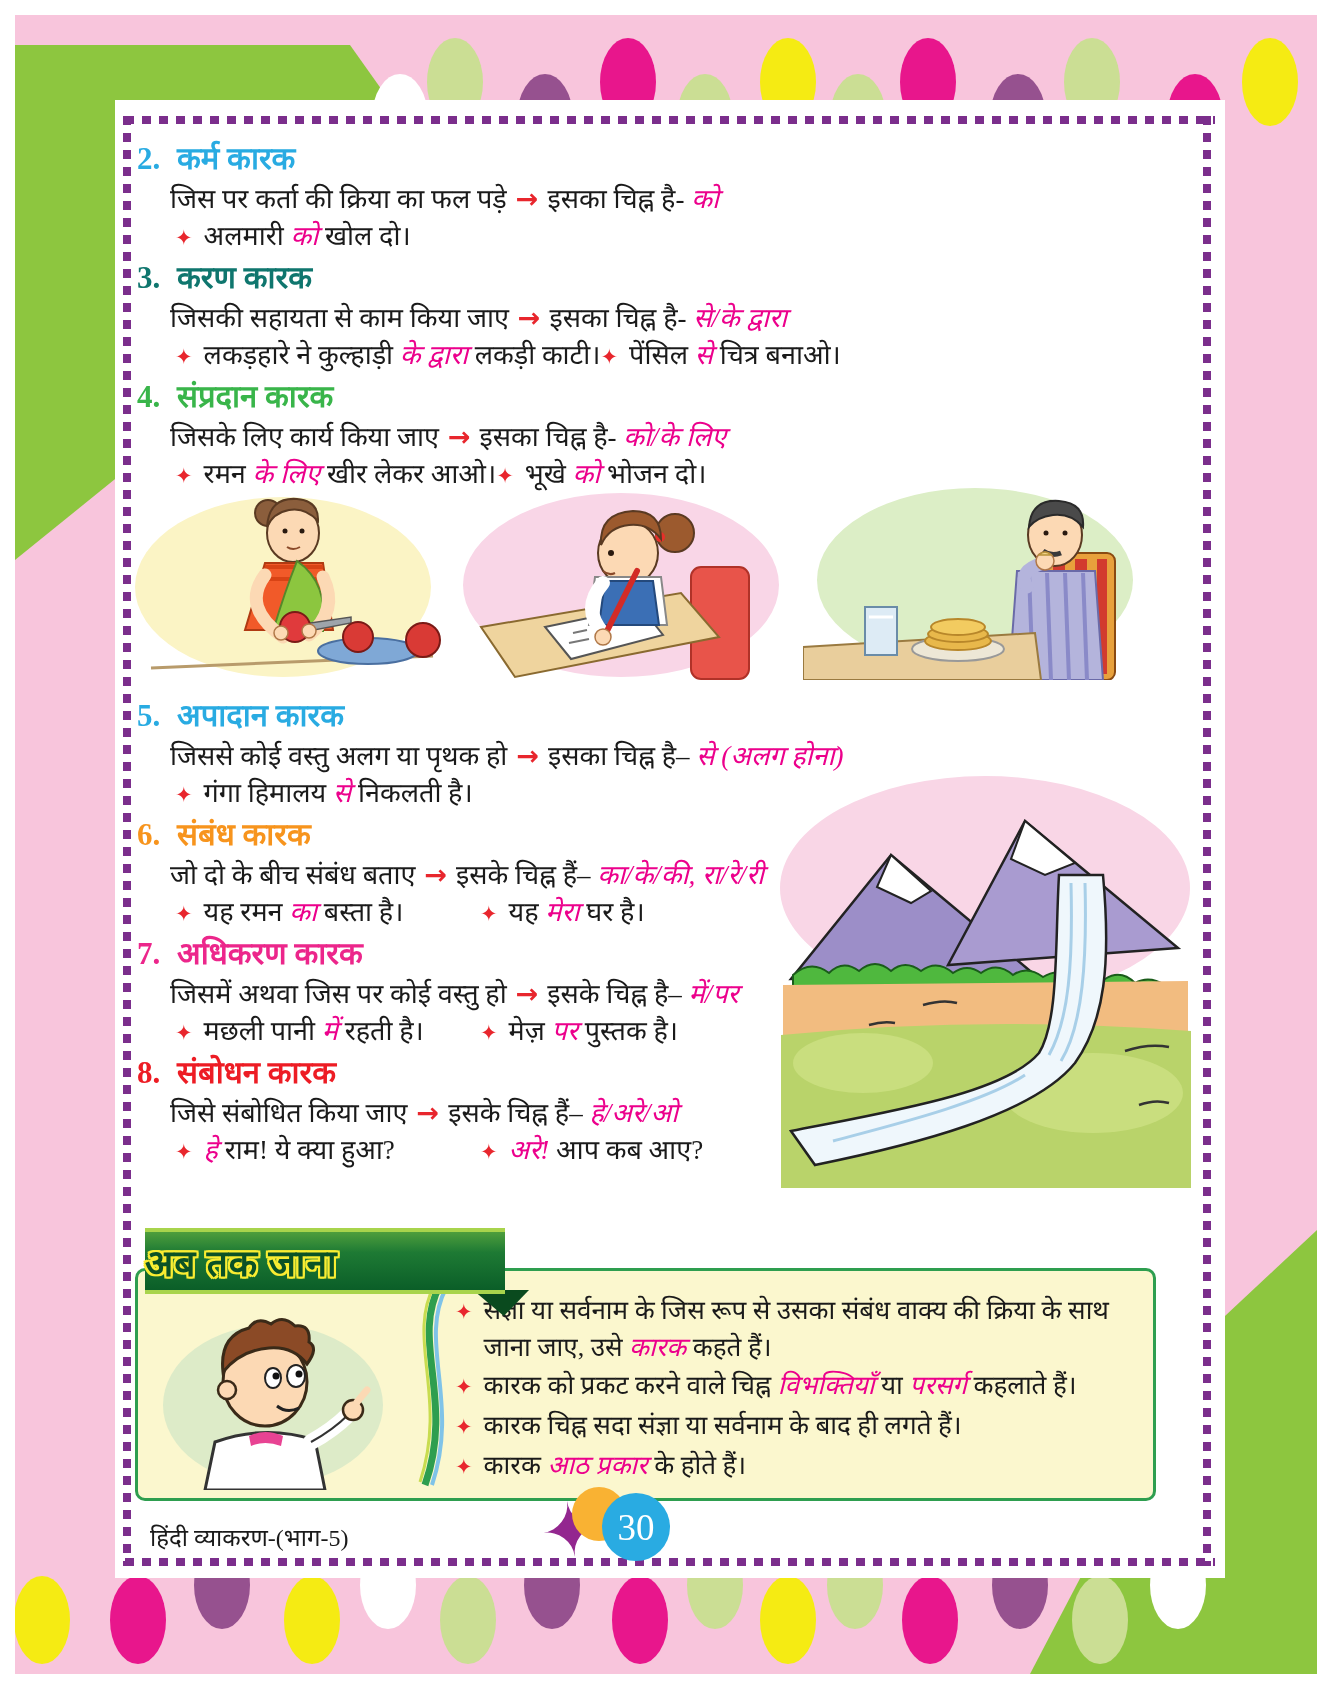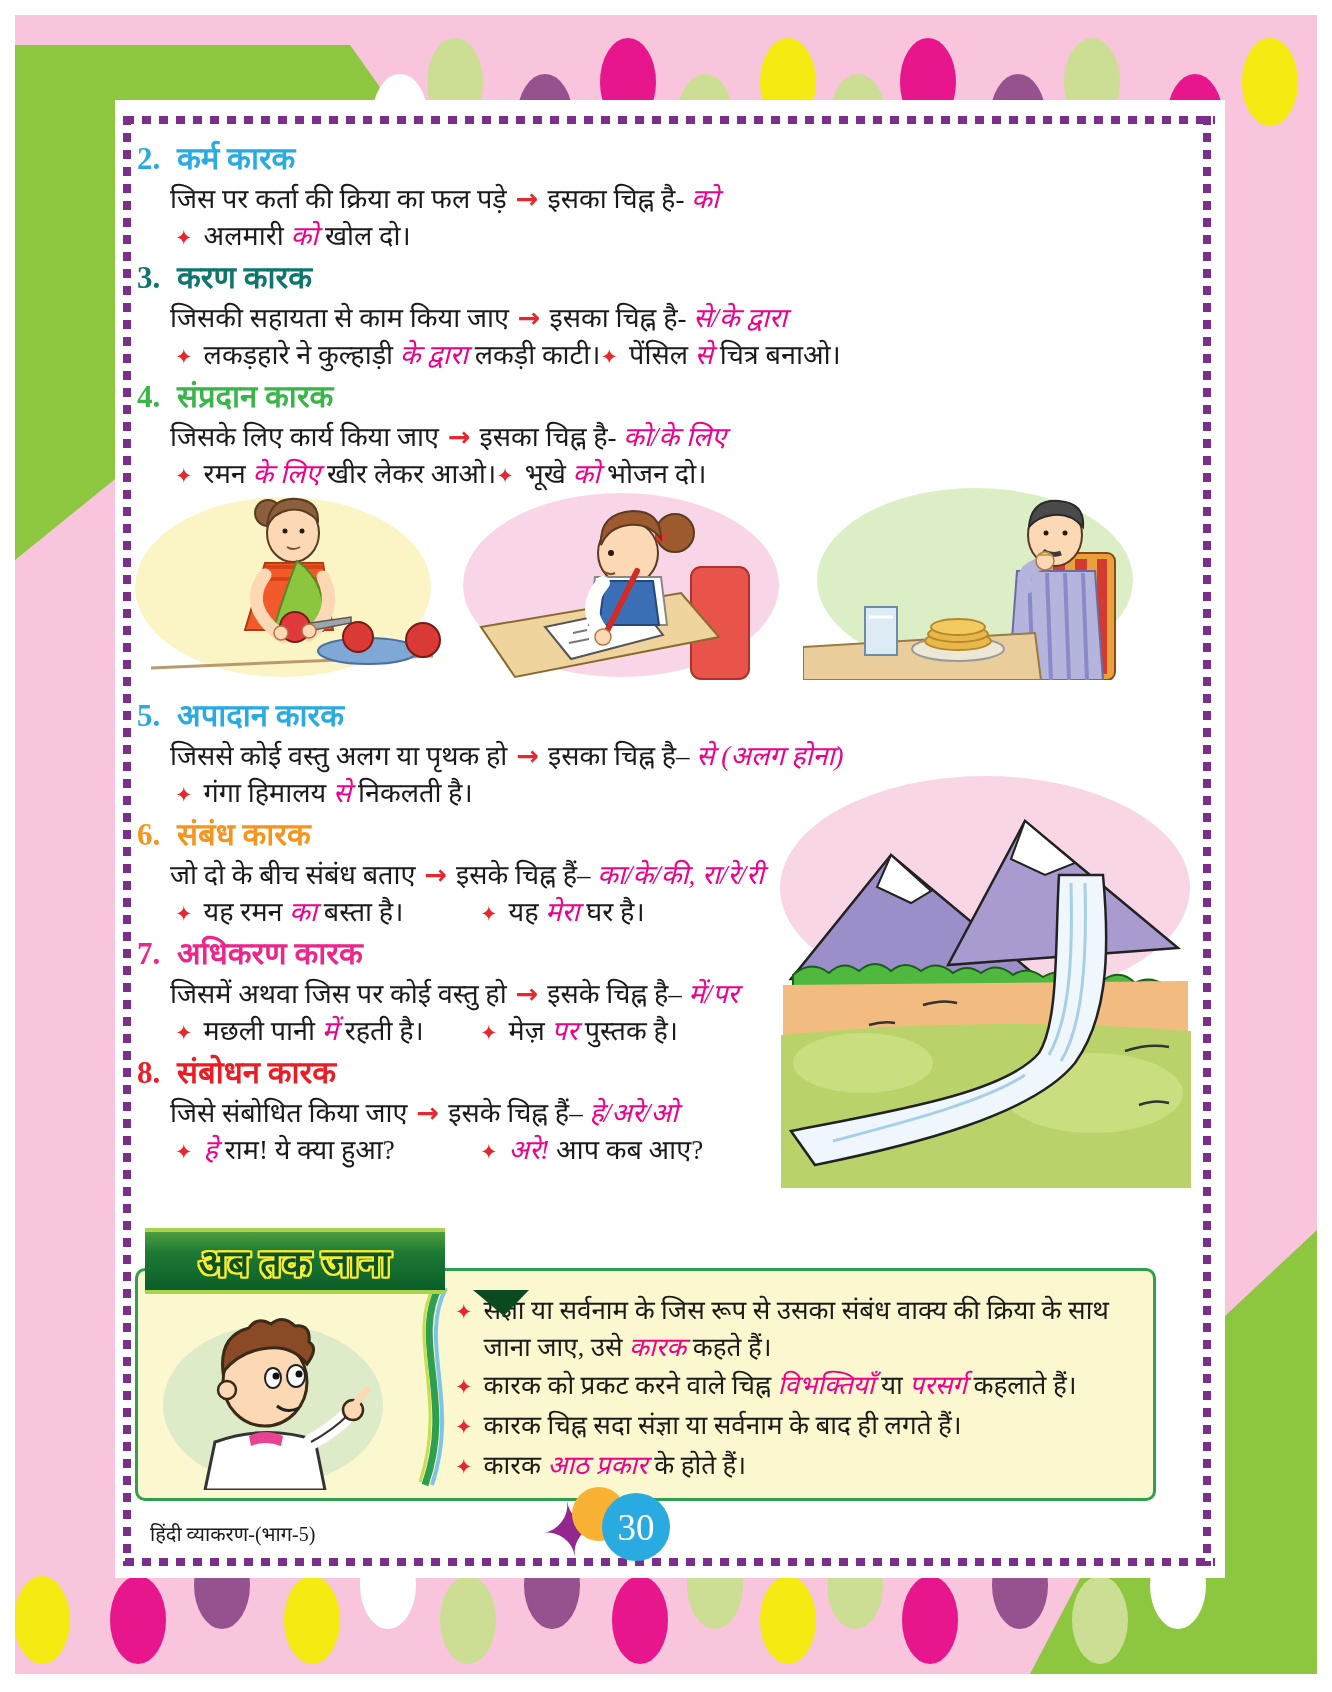--- a/index.html
+++ b/index.html
@@ -31,37 +31,37 @@
   .dia{color:#E8262D;font-size:21px;padding-right:11px;font-family:"DejaVu Sans",sans-serif;}
   .hl{color:#EC008C;font-style:italic;}
   .spacer{height:200px;}
   
   .pics{position:absolute;left:0;top:375px;width:1110px;height:205px;}
   .pic{position:absolute;top:0;}
   .waterfall{position:absolute;left:658px;top:663px;width:425px;height:425px;}
   
   .sumbox{position:absolute;left:20px;top:1168px;width:1015px;height:227px;background:#FBF7CE;
           border:3px solid #2E9E4F;border-radius:10px;}
-  .banner{position:absolute;left:30px;top:1128px;width:300px;height:58px;
+  .banner{position:absolute;left:30px;top:1128px;width:360px;height:58px;
           background:linear-gradient(180deg,#4E9E3C 0%,#1E7A34 35%,#0B5E28 100%);
           border-top:4px solid #A8D44C;border-bottom:4px solid #A8D44C;
-          display:flex;align-items:center;justify-content:center;z-index:5;}
+          display:flex;align-items:center;z-index:5;}
   .banner-fold{position:absolute;left:358px;top:1190px;width:56px;height:26px;background:#0A4A1E;
           clip-path:polygon(0 0,100% 0,55% 100%);z-index:4;}
   .banner-text{font-size:37px;font-weight:bold;color:#0B5226;letter-spacing:1px;
           text-shadow:-2px -2px 0 #F9ED32,2px -2px 0 #F9ED32,-2px 2px 0 #F9ED32,2px 2px 0 #F9ED32,
                       0 -2px 0 #F9ED32,0 2px 0 #F9ED32,-2px 0 0 #F9ED32,2px 0 0 #F9ED32;}
   .boy{position:absolute;left:38px;top:1190px;}
   .stem{position:absolute;left:285px;top:1180px;}
   .bullets{position:absolute;left:340px;top:1192px;width:680px;font-size:26px;line-height:37px;}
   .bullet{display:flex;margin-bottom:1px;}
   .bullet .dia{padding-top:2px;}
   .bullet .btxt{flex:1;}
   
-  .footer{position:absolute;left:35px;top:1420px;font-size:20px;color:#1a1a1a;}
+  .footer{position:absolute;left:35px;top:1420px;font-size:24px;color:#1a1a1a;}
   .badge{position:absolute;left:425px;top:1385px;width:135px;height:90px;}
   .badge .star{position:absolute;left:0;top:8px;font-size:74px;line-height:74px;color:#93278F;
                transform:rotate(-8deg);font-family:"DejaVu Sans",sans-serif;}
   .badge .yc{position:absolute;left:32px;top:2px;width:54px;height:54px;border-radius:50%;background:#F9B233;}
   .badge .bc{position:absolute;left:62px;top:8px;width:68px;height:68px;border-radius:50%;background:#29ABE2;
              display:flex;align-items:center;justify-content:center;color:#fff;font-size:37px;}
   svg{display:block;}
 </style>
 </head>
 <body>

